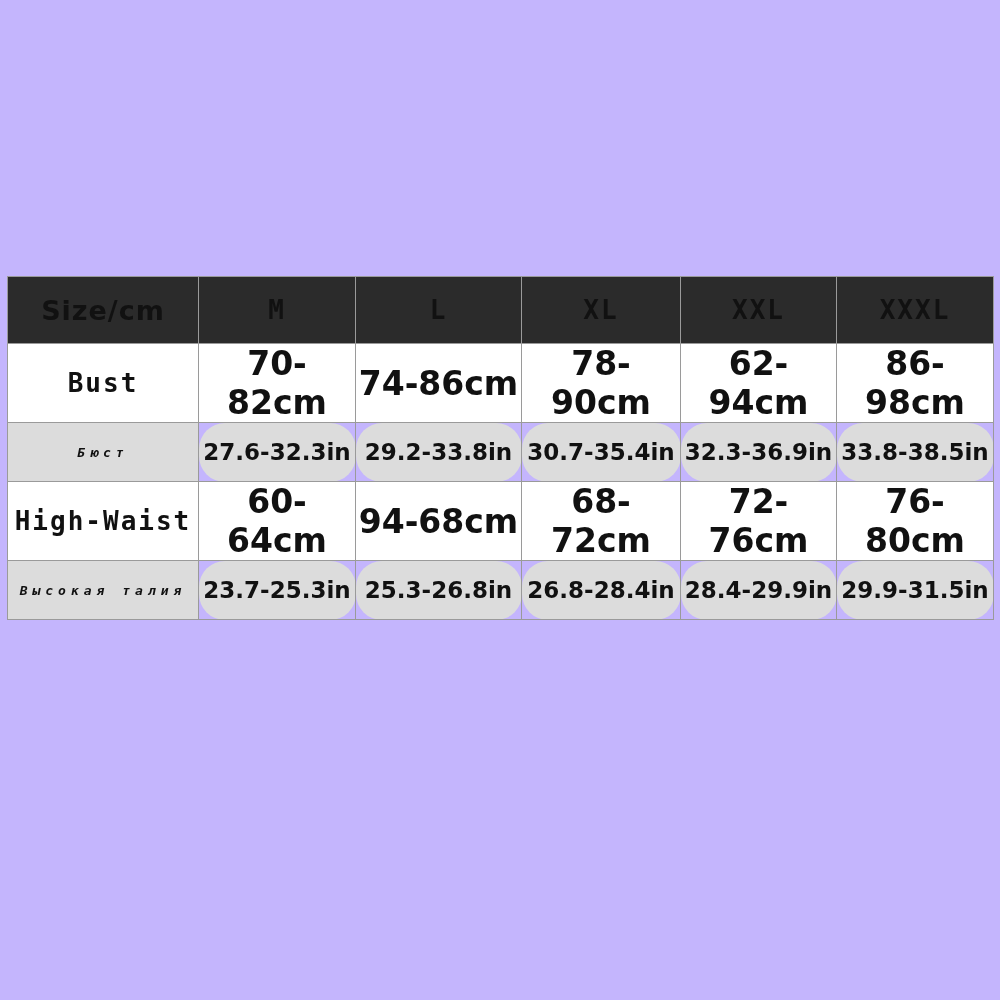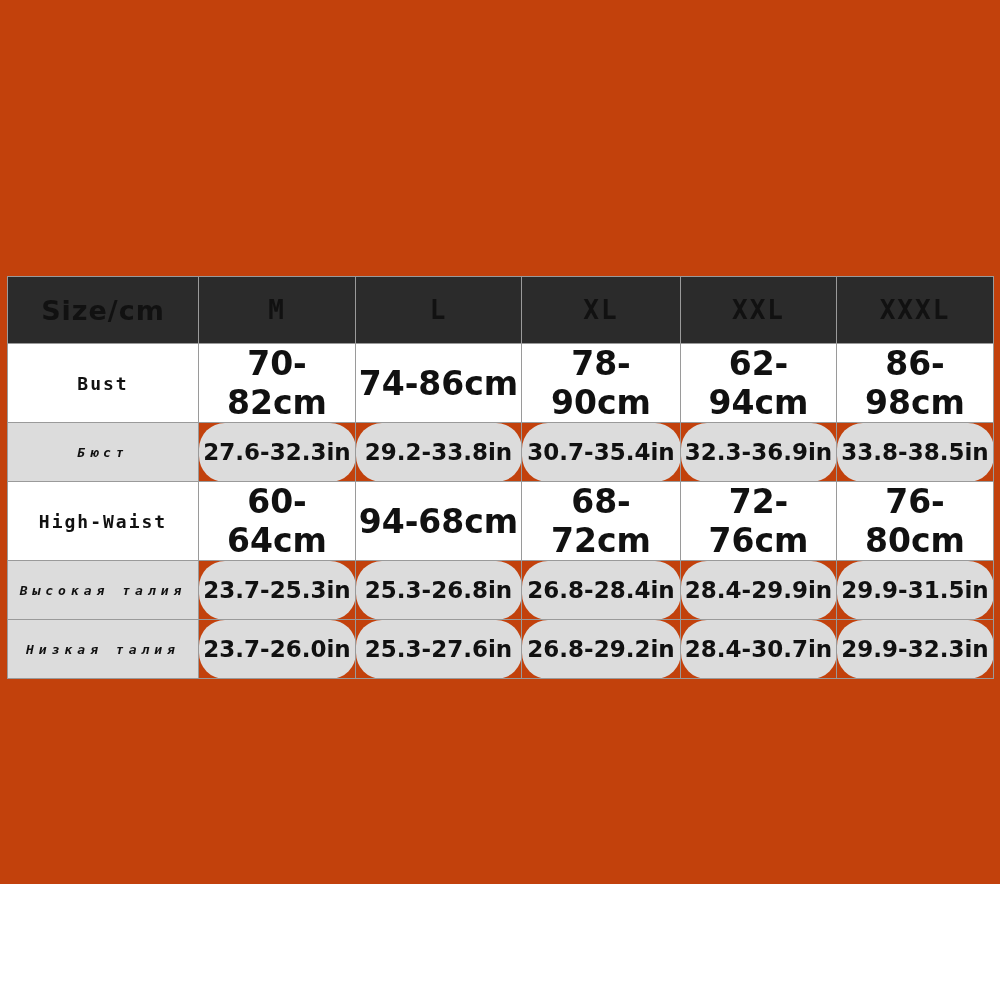--- a/index.html
+++ b/index.html
@@ -10,22 +10,22 @@
   body {
     width: 1000px;
     height: 1000px;
     font-family: "DejaVu Sans Mono", monospace;
     overflow: hidden;
   }
 
   #page {
     position: relative;
     width: 1000px;
-    height: 884px;
-    background: #c2410c;
+    height: 1000px;
+    background: #c4b5fd;
   }
 
   #size-table {
     position: absolute;
     left: 7px;
     top: 276px;
     width: 986px;
     border-collapse: collapse;
     table-layout: fixed;
   }
@@ -68,21 +68,21 @@
   }
 
   
   tr.row-cm td {
     background: #ffffff;
     height: 64px;
     font-size: 27px;
     letter-spacing: 0px;
   }
   tr.row-cm td.label-cell {
-    font-size: 18px;
+    font-size: 26px;
     letter-spacing: 2px;
   }
   tr.row-cm td.val-cell {
     font-family: "DejaVu Sans", sans-serif;
     font-size: 33px;
     font-weight: bold;
   }
 
   
   tr.row-in td {
@@ -163,25 +163,17 @@
       <tr class="row-in">
         <td class="label-cell">Высокая талия</td>
         <td class="val-cell">23.7-25.3in</td>
         <td class="val-cell">25.3-26.8in</td>
         <td class="val-cell">26.8-28.4in</td>
         <td class="val-cell">28.4-29.9in</td>
         <td class="val-cell">29.9-31.5in</td>
       </tr>
 
 
-      <tr class="row-in">
-        <td class="label-cell">Низкая талия</td>
-        <td class="val-cell">23.7-26.0in</td>
-        <td class="val-cell">25.3-27.6in</td>
-        <td class="val-cell">26.8-29.2in</td>
-        <td class="val-cell">28.4-30.7in</td>
-        <td class="val-cell">29.9-32.3in</td>
-      </tr>
 
     </tbody>
   </table>
 
 </div>
 
 </body></html>

